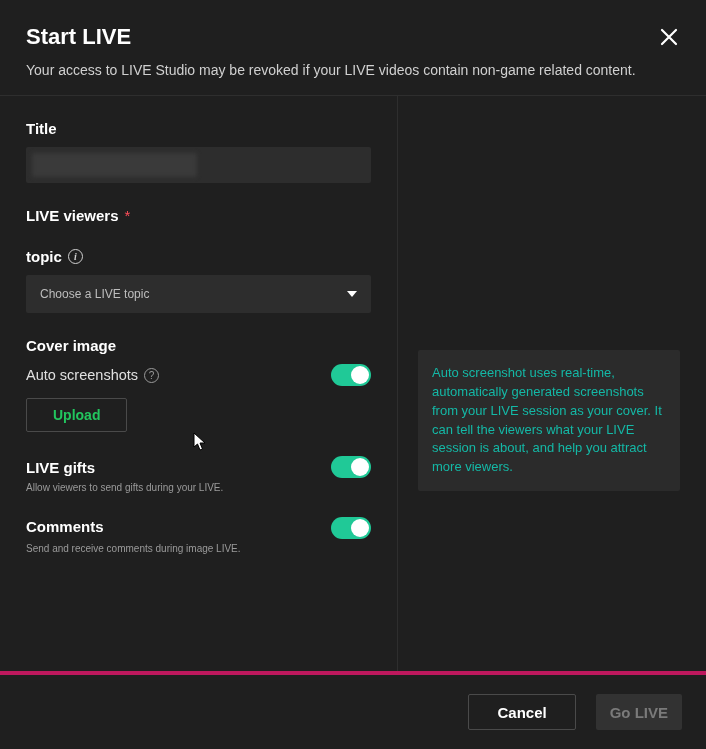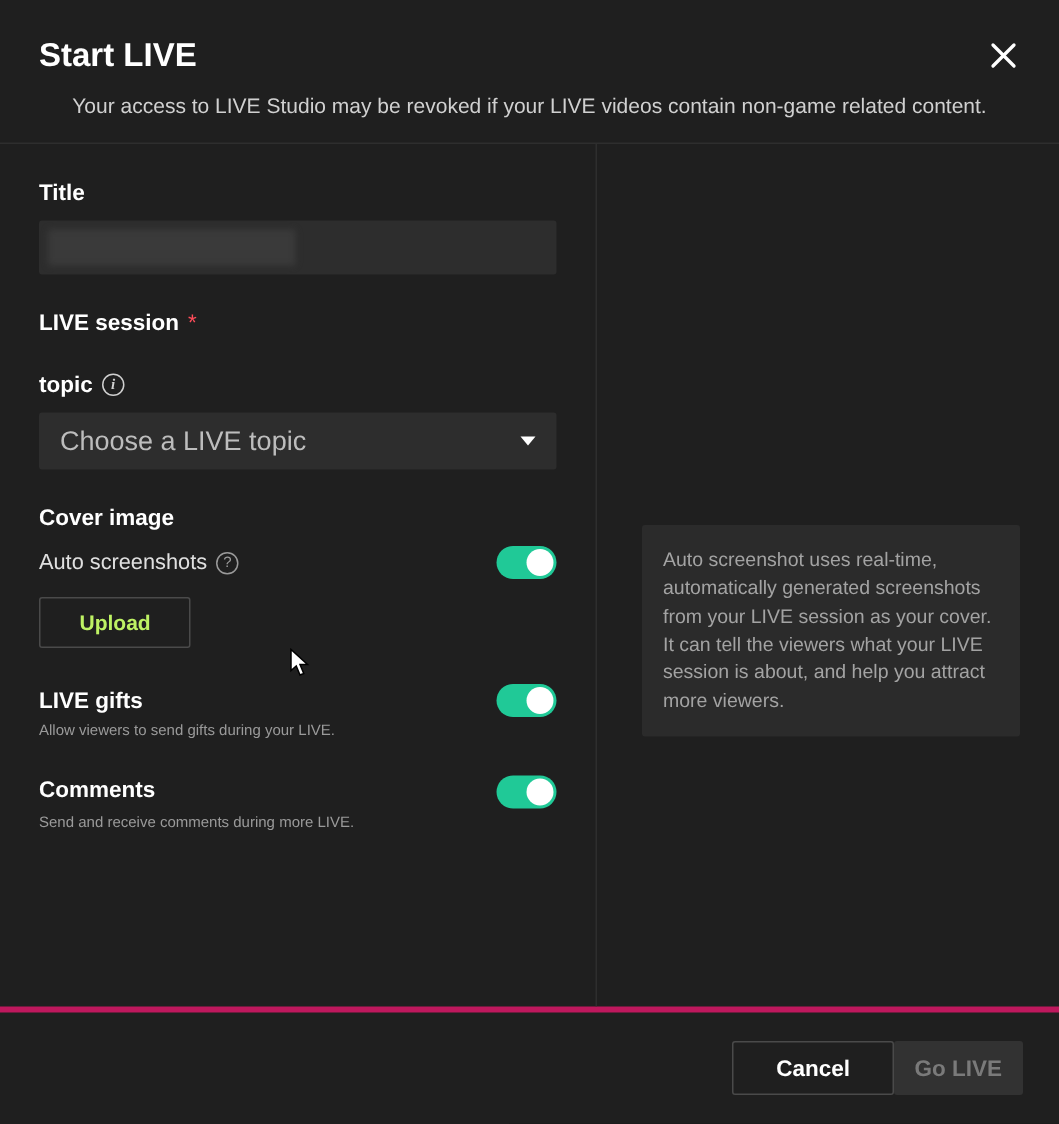--- a/index.html
+++ b/index.html
@@ -25,21 +25,20 @@
   .header h1 {
     font-size: 22px;
     font-weight: 700;
     color: #fff;
     margin-bottom: 10px;
   }
   .header .subtitle {
     font-size: 14px;
     color: #d0d0d0;
     line-height: 1.5;
-    text-align: center;
   }
   .close-btn {
     position: absolute;
     top: 28px;
     right: 28px;
     width: 18px;
     height: 18px;
     cursor: pointer;
     color: #fff;
   }
@@ -94,32 +93,32 @@
     height: 34px;
     padding: 0 26px;
     border: 1px solid #4a4a4a;
     background: transparent;
     color: #fff;
     font-size: 14px;
     font-weight: 600;
     border-radius: 2px;
     cursor: pointer;
   }
-  .btn-outline.muted { color: #bef264; }
+  .btn-outline.muted { color: #22c55e; }
   .select {
     width: 100%;
     height: 38px;
     background: #2d2d2d;
     border-radius: 2px;
     display: flex;
     align-items: center;
     justify-content: space-between;
     padding: 0 14px;
     color: #bdbdbd;
-    font-size: 18px;
+    font-size: 12px;
     cursor: pointer;
   }
   .info-icon {
     width: 15px; height: 15px;
     border: 1.5px solid #d0d0d0;
     border-radius: 50%;
     display: inline-flex;
     align-items: center;
     justify-content: center;
     font-size: 10px;
@@ -159,36 +158,36 @@
     background: #fff;
     border-radius: 50%;
   }
   .sub {
     font-size: 10px;
     color: #9a9a9a;
     margin-top: 4px;
   }
   .tooltip-box {
     position: absolute;
-    left: 30px;
+    left: 20px;
     right: 26px;
     top: 254px;
     background: #2b2b2b;
     border-radius: 2px;
     padding: 14px 14px;
     font-size: 13px;
     line-height: 1.45;
-    color: #a3a3a3;
+    color: #14b8a6;
   }
   .footer {
     height: 74px;
     display: flex;
     align-items: center;
     justify-content: flex-end;
-    gap: 0;
+    gap: 20px;
     padding: 0 24px;
   }
   .btn-cancel {
     height: 36px;
     padding: 0 28px;
     border: 1px solid #4a4a4a;
     background: transparent;
     color: #fff;
     font-size: 15px;
     font-weight: 600;
@@ -242,21 +241,21 @@
 
       <div class="section">
         <div class="label">Title</div>
         <div class="title-input">
           <div class="title-smudge"></div>
         </div>
       </div>
 
       <div class="section">
         <div class="label">
-          <span>LIVE session</span>
+          <span>LIVE viewers</span>
             <span class="req">*</span>
         </div>
       </div>
 
       <div class="section">
         <div class="label">
           <span>topic</span>
           <span class="info-icon">i</span>
         </div>
         <div class="select">
@@ -289,21 +288,21 @@
         <div class="sub">Allow viewers to send gifts during your LIVE.</div>
       </div>
 
       <div class="section" style="margin-bottom:6px">
         <div class="row">
           <div class="label" style="margin-bottom:4px">Comments</div>
           <div class="toggle">
               <div class="knob"></div>
             </div>
         </div>
-        <div class="sub">Send and receive comments during more LIVE.</div>
+        <div class="sub">Send and receive comments during image LIVE.</div>
       </div>
 
     </div>
 
     <div class="right">
       <div class="tooltip-box">Auto screenshot uses real-time, automatically generated screenshots from your LIVE session as your cover. It can tell the viewers what your LIVE session is about, and help you attract more viewers.</div>
     </div>
   </div>
 
   <div class="footer">

